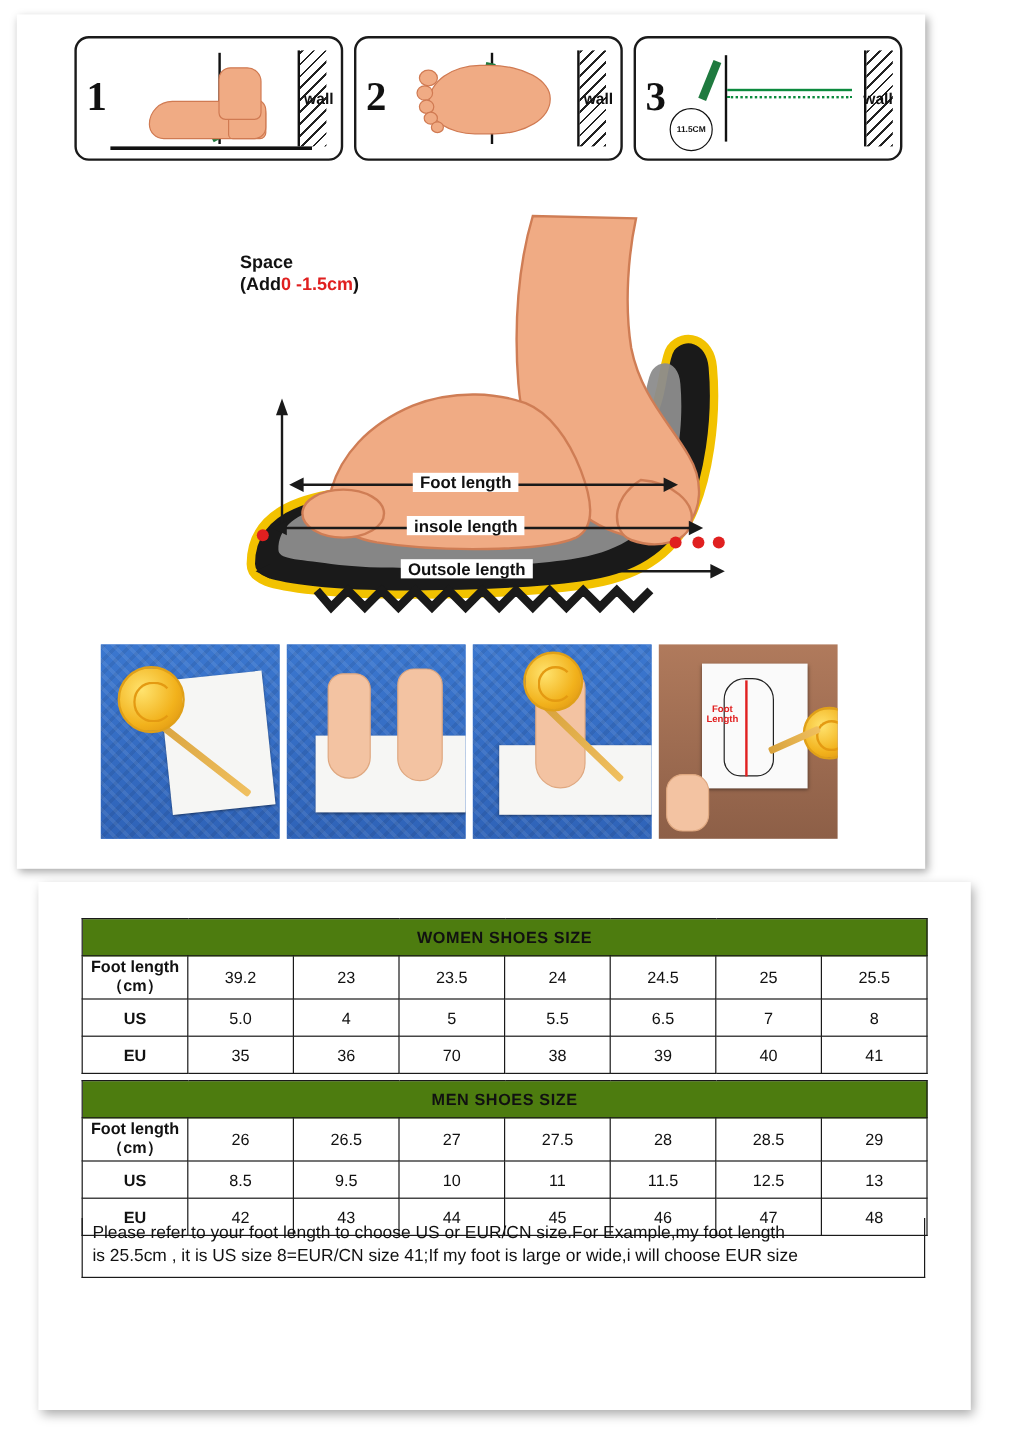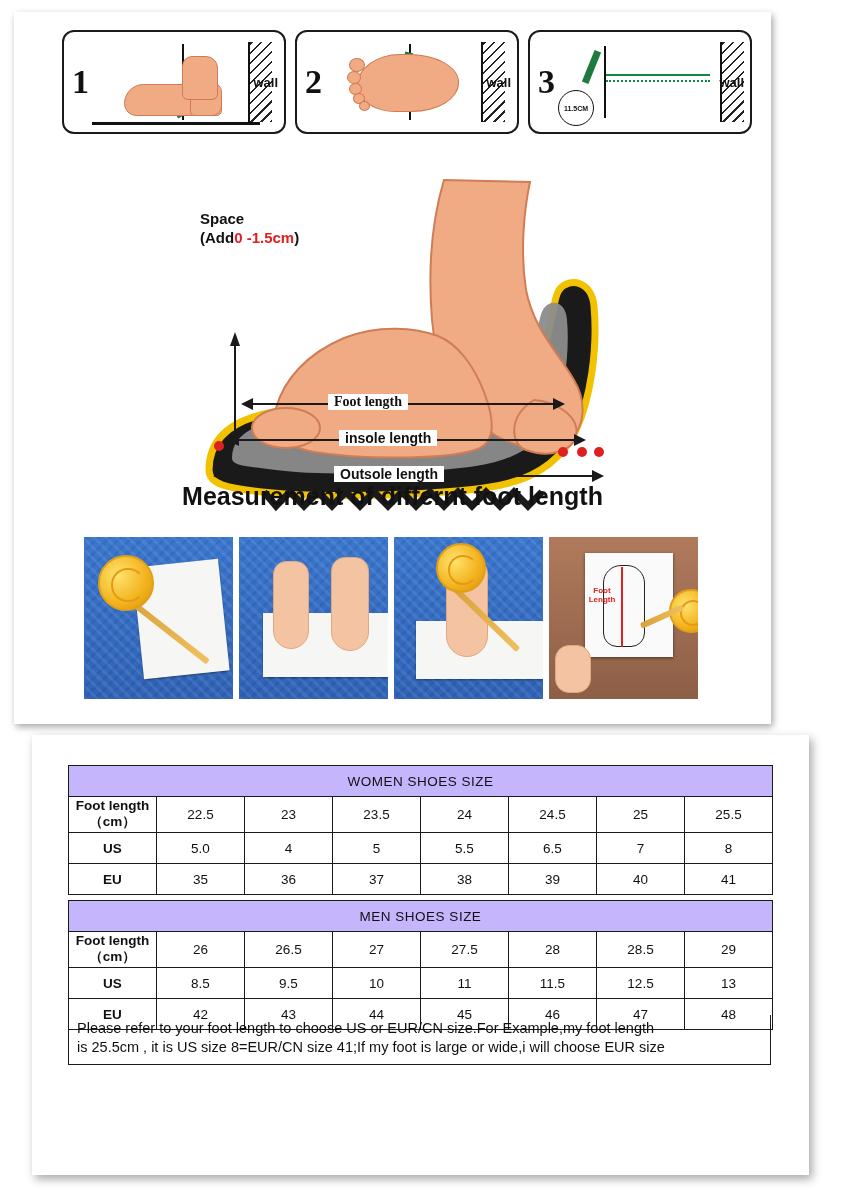--- a/index.html
+++ b/index.html
@@ -344,24 +344,24 @@
   }
   .size-table th, .size-table td {
     border: 1px solid #1a1a1a;
     font-size: 13.5px;
     text-align: center;
     height: 28px;
     color: #111;
     font-family: "Liberation Sans", sans-serif;
   }
   .tbl-title {
-    background: #c4b5fd;
+    background: #4d7c0f;
     color: #e8300b;
     font-size: 17px;
-    font-weight: normal;
+    font-weight: bold;
     letter-spacing: 0.5px;
     height: 30px;
   }
   .row-head {
     font-weight: bold;
     width: 140px;
   }
   #women-table { top: 30px; }
   #men-table { top: 165px; }
 
@@ -477,25 +477,24 @@
       <line x1="205" y1="336" x2="584" y2="336" stroke="#1a1a1a" stroke-width="2"></line>
       <polygon points="199,336 211,330 211,342" fill="#1a1a1a"></polygon>
       <polygon points="590,336 578,330 578,342" fill="#1a1a1a"></polygon>
     </svg>
 
     <div class="space-label">
       <span>Space</span><br>
       <span>(Add</span><span class="red">0 -1.5cm</span><span>)</span>
     </div>
 
-    <div class="meas-label" style="left:314px; top:254px;font-family:Liberation Serif, serif;">Foot length</div>
+    <div class="meas-label" style="left:330px; top:254px;">Foot length</div>
     <div class="meas-label" style="left:325px; top:290px;">insole length</div>
     <div class="meas-label" style="left:320px; top:326px;">Outsole length</div>
 
-    <div id="title-measure">Measurement of differnt foot length</div>
   </div>
 
   <div id="photo-strip">
 
     <div class="photo">
       <div class="mat"></div>
       <div class="paper" style="left:54px; top:26px; width:86px; height:112px; transform:rotate(-6deg);"></div>
       <div class="pencil" style="left:42px; top:58px; width:104px; transform:rotate(38deg);"></div>
       <div class="lolli" style="left:14px; top:18px; width:52px; height:52px;"></div>
     </div>
@@ -533,21 +532,21 @@
 
 <div id="bottom-panel">
 
   <table class="size-table" id="women-table">
     <tbody>
         <tr>
       <td class="tbl-title" colspan="8">WOMEN SHOES  SIZE</td>
     </tr>
     <tr>
       <td class="row-head">Foot length（cm）</td>
-      <td>22.5</td>
+      <td>39.2</td>
       <td>23</td>
       <td>23.5</td>
       <td>24</td>
       <td>24.5</td>
       <td>25</td>
       <td>25.5</td>
     </tr>
     <tr>
       <td class="row-head">US</td>
       <td>5.0</td>
@@ -555,21 +554,21 @@
       <td>5</td>
       <td>5.5</td>
       <td>6.5</td>
       <td>7</td>
       <td>8</td>
     </tr>
     <tr>
       <td class="row-head">EU</td>
       <td>35</td>
       <td>36</td>
-      <td>37</td>
+      <td>70</td>
       <td>38</td>
       <td>39</td>
       <td>40</td>
       <td>41</td>
     </tr>
   </tbody>
     </table>
 
   <table class="size-table" id="men-table">
     <tbody>

